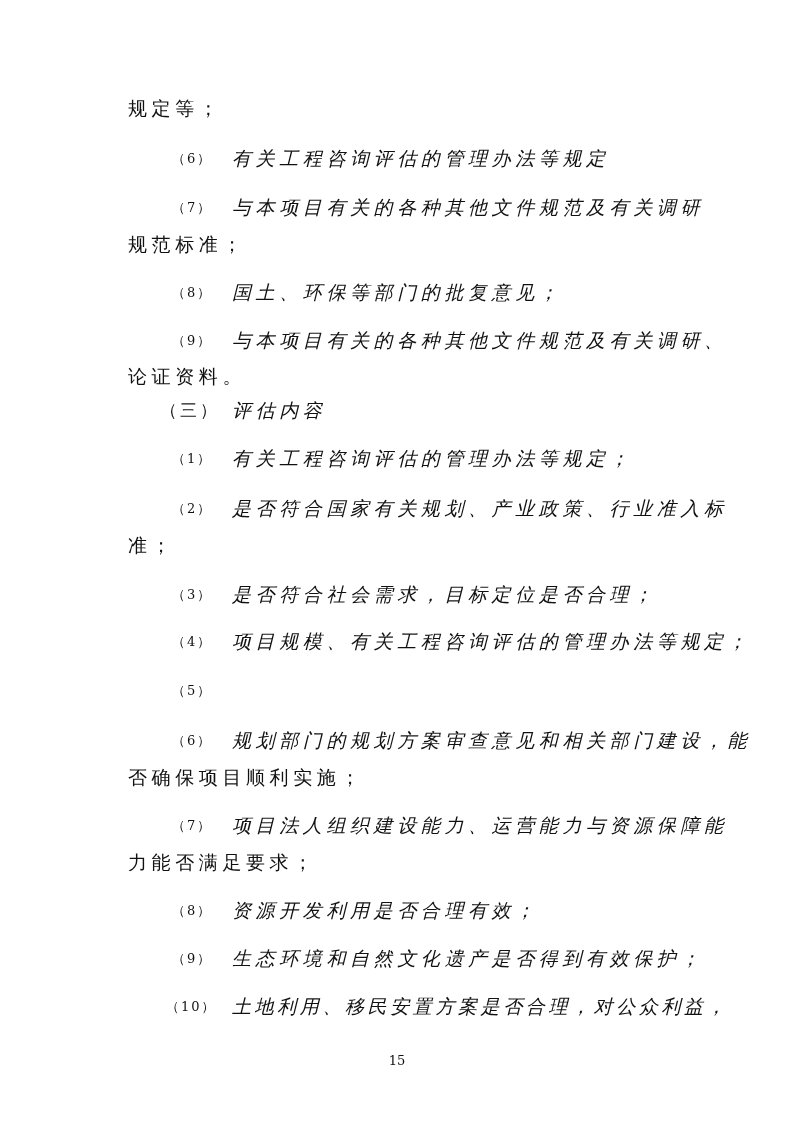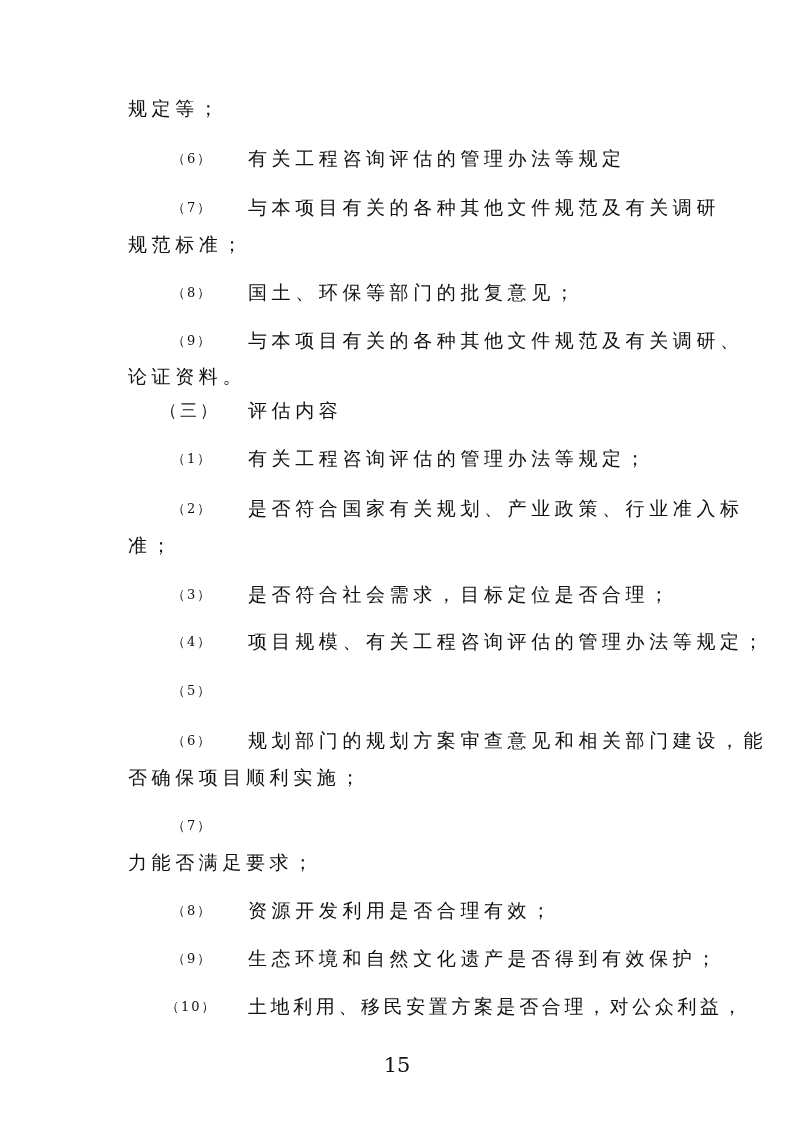--- a/index.html
+++ b/index.html
@@ -2,23 +2,23 @@
 <html><head>
 <meta charset="utf-8">
 <style>
   html, body { margin: 0; padding: 0; background: #ffffff; }
   body { width: 794px; height: 1122px; position: relative; overflow: hidden;
          font-family: "DejaVu Serif", "Liberation Serif", serif; color: #111; }
   .page { position: absolute; left: 0; top: 0; width: 794px; height: 1122px; }
   .line { position: absolute; left: 0; width: 794px; height: 24px; font-size: 19px; line-height: 24px; white-space: nowrap; }
   .lbl { position: absolute; left: 172px; font-size: 13px; letter-spacing: 2px; top: 1px; }
   .lbl-wide { position: absolute; left: 160px; font-size: 17px; letter-spacing: 3px; }
-  .txt { position: absolute; left: 248px; letter-spacing: 4.6px; }
+  .txt { position: absolute; left: 232px; letter-spacing: 4.6px; font-style: italic; }
   .cont { position: absolute; left: 128px; letter-spacing: 4.6px; }
-  .pnum { position: absolute; top: 1053px; left: 0; width: 794px; text-align: center; font-size: 21px; }
+  .pnum { position: absolute; top: 1053px; left: 0; width: 794px; text-align: center; font-size: 13px; }
 </style>
 </head>
 <body>
 
 <div class="page">
 
   <div class="line" style="top:96px">
     <span class="cont">规定等；</span>
   </div>
 
@@ -87,20 +87,21 @@
     <span class="lbl">（6）</span>
     <span class="txt">规划部门的规划方案审查意见和相关部门建设，能</span>
   </div>
 
   <div class="line" style="top:765px">
     <span class="cont">否确保项目顺利实施；</span>
   </div>
 
   <div class="line" style="top:813px">
     <span class="lbl">（7）</span>
+    <span class="txt">项目法人组织建设能力、运营能力与资源保障能</span>
   </div>
 
   <div class="line" style="top:850px">
     <span class="cont">力能否满足要求；</span>
   </div>
 
   <div class="line" style="top:898px">
     <span class="lbl">（8）</span>
     <span class="txt">资源开发利用是否合理有效；</span>
   </div>

